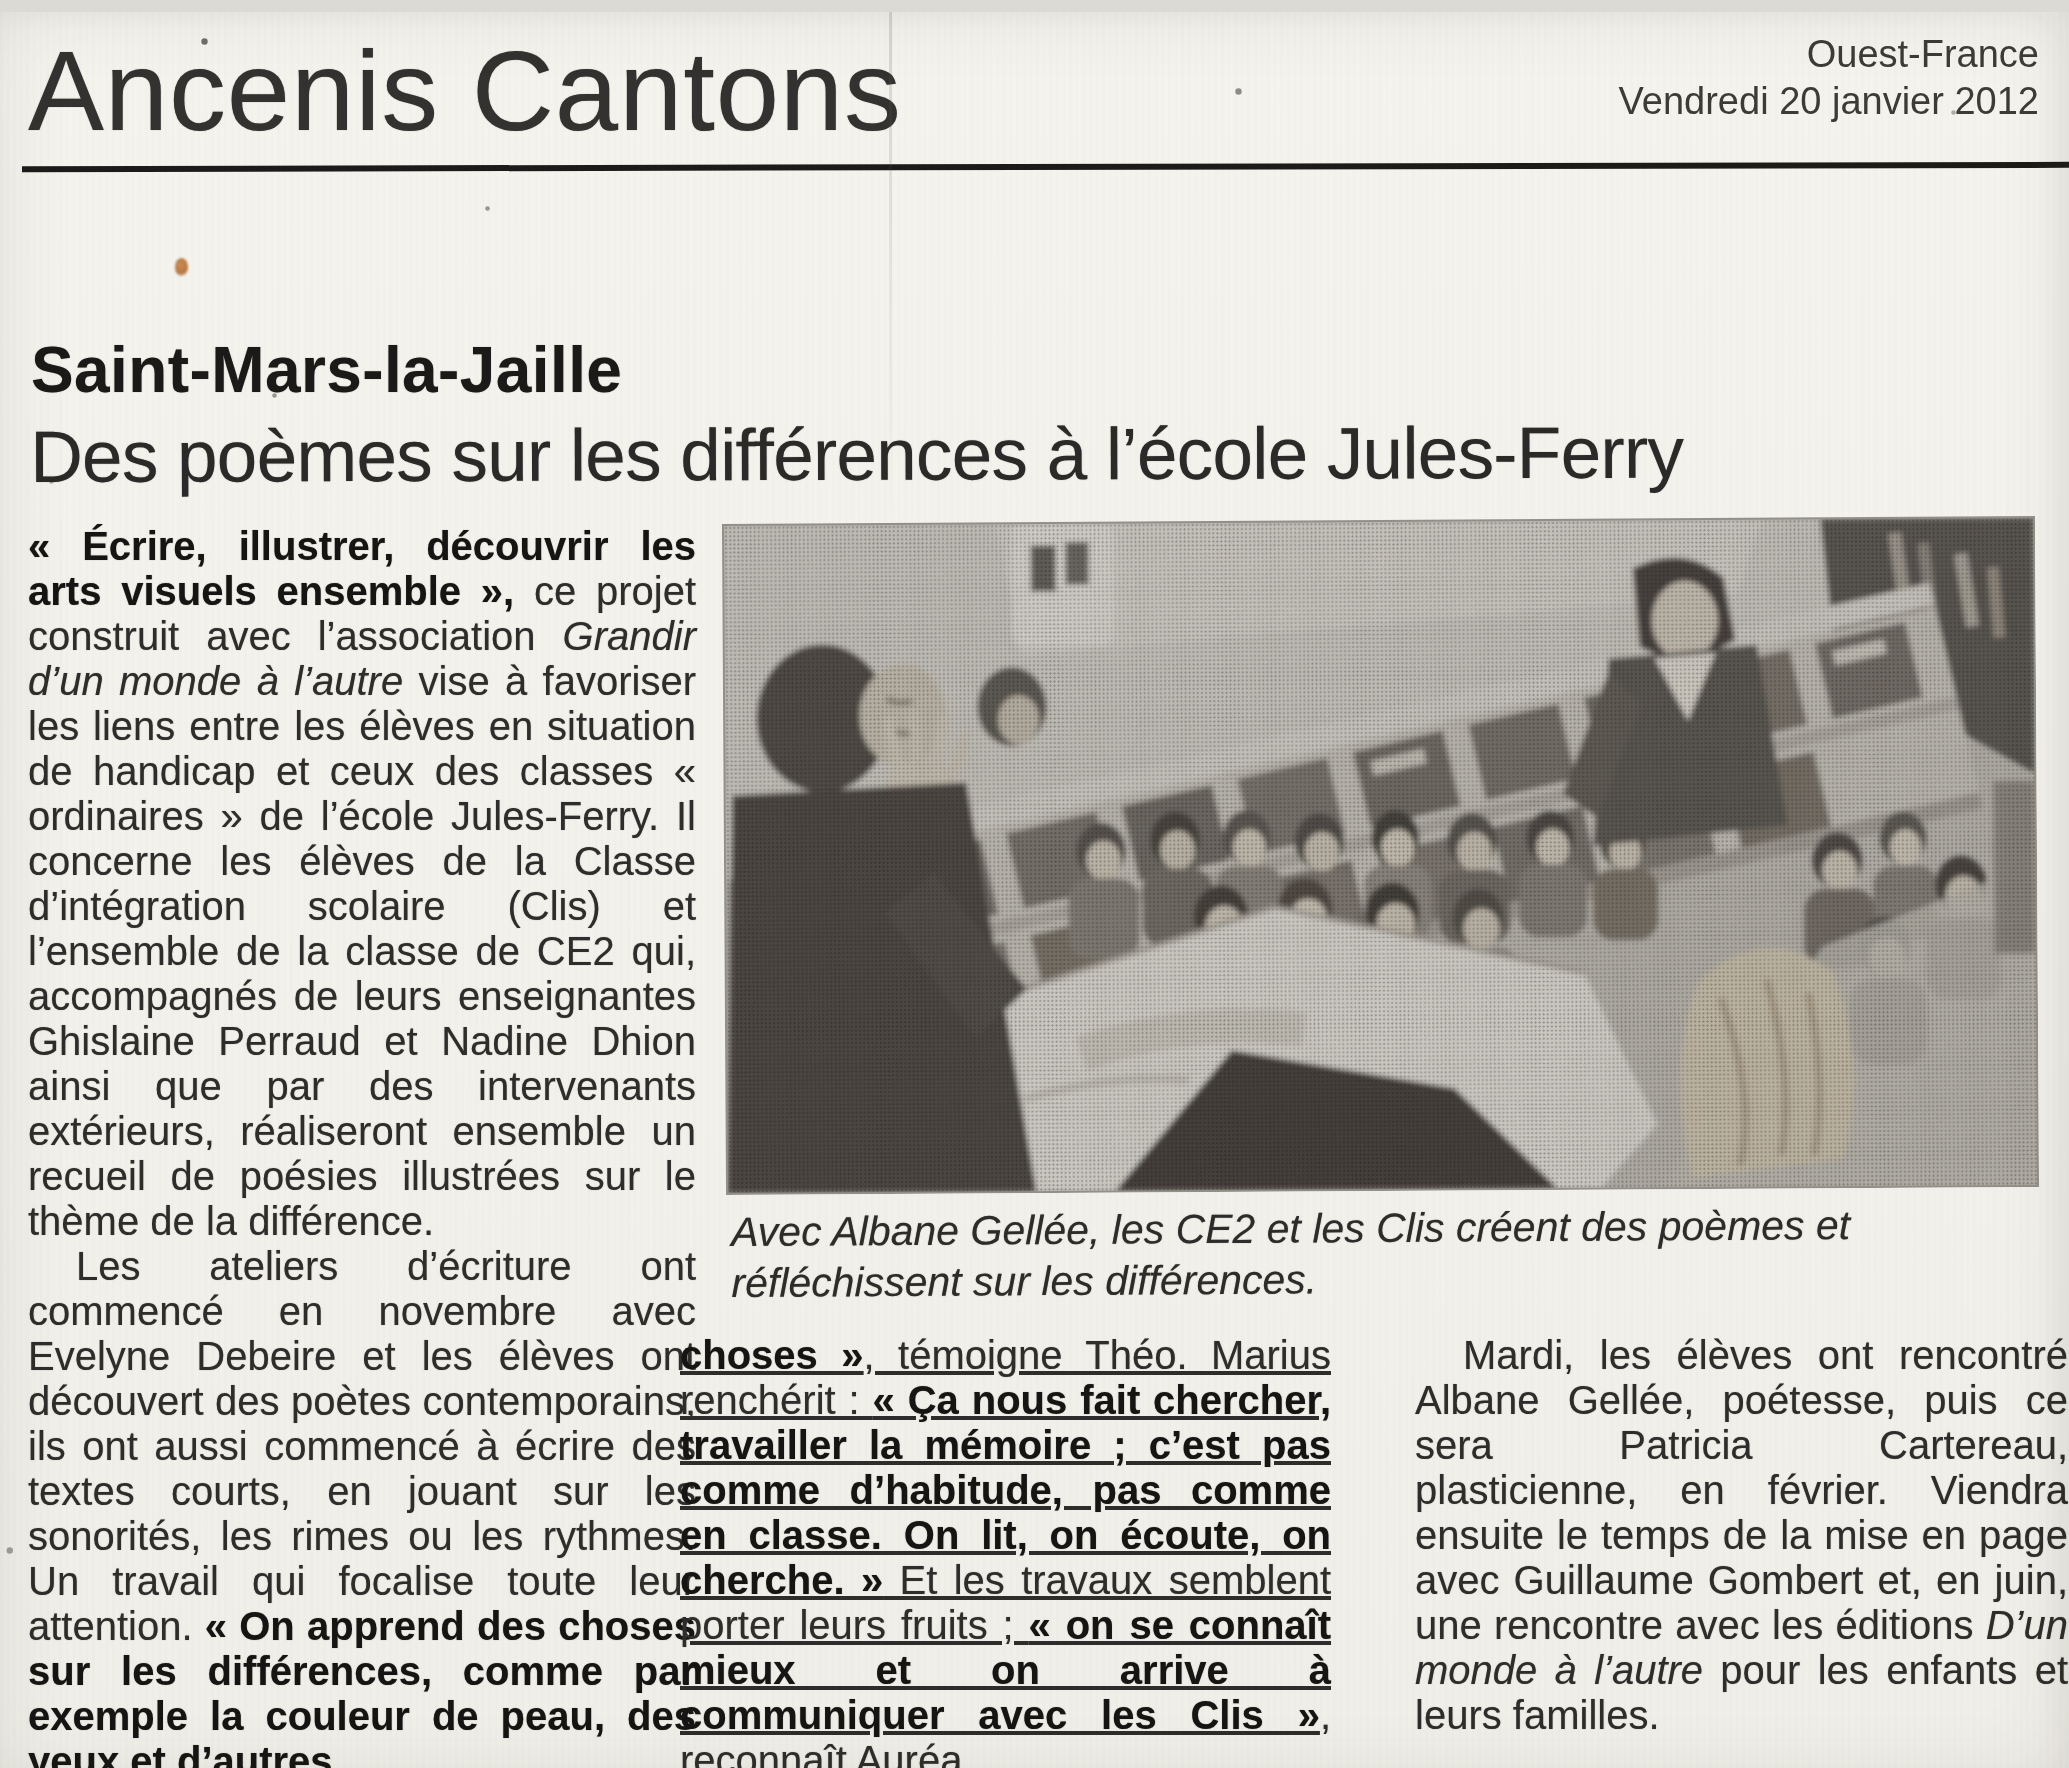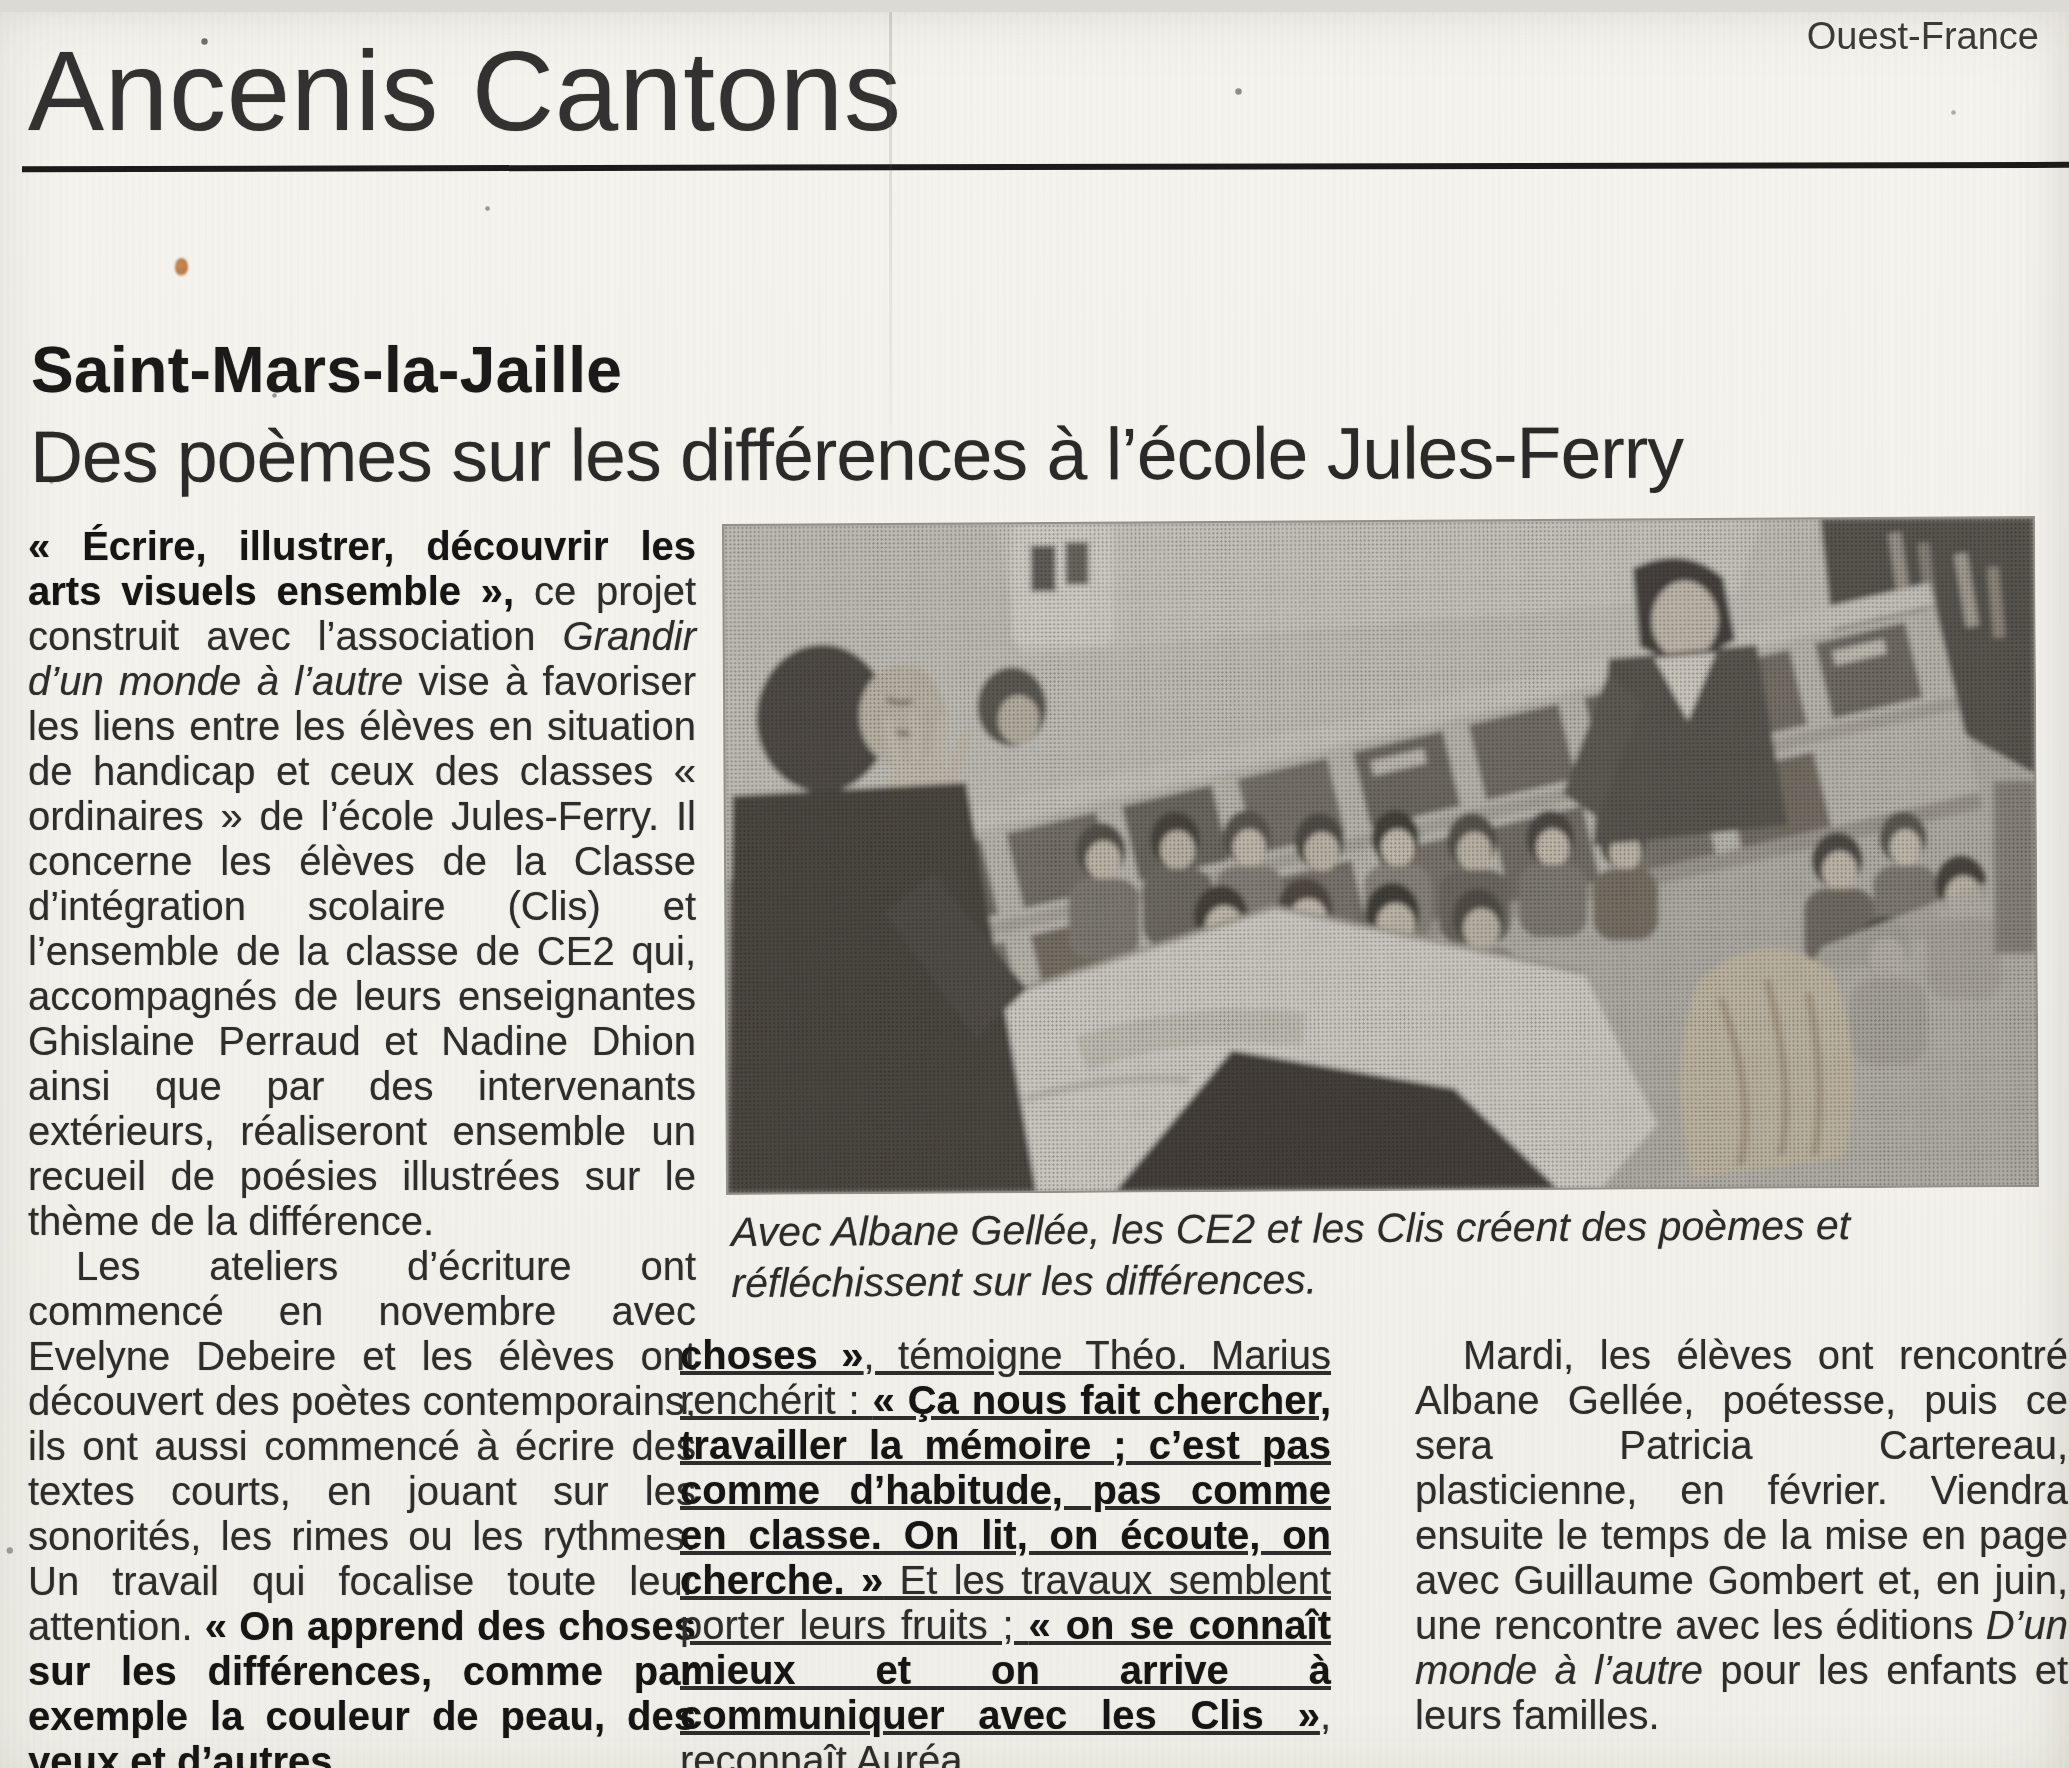--- a/index.html
+++ b/index.html
@@ -20,21 +20,21 @@
     box-shadow:inset 0 0 74px rgba(70,64,52,.10), inset -11.6px 0 33px rgba(70,64,52,.05);
   }
   .soft{ text-shadow:0 0 1.1px rgba(60,57,52,.50); }
 
   
   .section-title{
     position:absolute;left:28px;top:13.2px;margin:0;
     font-size:114px;font-weight:400;letter-spacing:0.8px;color:#333230;
   }
   .masthead{
-    position:absolute;right:31px;top:1px;text-align:right;
+    position:absolute;right:31px;top:19px;text-align:right;
     font-size:38px;line-height:47px;color:#3c3b38;
   }
   .header-rule{
     position:absolute;left:21.5px;top:152px;width:2048px;height:5.8px;
     background:#1c1b19;transform:rotate(-.12deg);
   }
 
   
   .locality{
     position:absolute;left:31px;top:321px;margin:0;
@@ -100,20 +100,21 @@
   }
 </style>
 </head>
 <body>
 
 <div class="page">
 
   <h1 class="section-title soft">Ancenis Cantons</h1>
   <div class="masthead">
     <div>Ouest-France</div>
+    <div>Vendredi 20 janvier 2012</div>
   </div>
   <div class="header-rule"></div>
 
   <h2 class="locality soft">Saint-Mars-la-Jaille</h2>
   <h3 class="headline soft">Des poèmes sur les différences à l’école Jules-Ferry</h3>
 
   <div class="col col-left soft">
     <p><span class="run-b">« Écrire, illustrer, découvrir les arts visuels ensemble », </span><span class="run-n">ce projet construit avec l’association </span><span class="run-i">Grandir d’un monde à l’autre</span><span class="run-n"> vise à favoriser les liens entre les élèves en situation de handicap et ceux des classes « ordinaires » de l’école Jules-Ferry. Il concerne les élèves de la Classe d’intégration scolaire (Clis) et l’ensemble de la classe de CE2 qui, accompagnés de leurs enseignantes Ghislaine Perraud et Nadine Dhion ainsi que par des intervenants extérieurs, réaliseront ensemble un recueil de poésies illustrées sur le thème de la différence.</span></p>
     <p class="indent"><span class="run-n">Les ateliers d’écriture ont commencé en novembre avec Evelyne Debeire et les élèves ont découvert des poètes contemporains, ils ont aussi commencé à écrire des textes courts, en jouant sur les sonorités, les rimes ou les rythmes. Un travail qui focalise toute leur attention. </span><span class="run-b">« On apprend des choses sur les différences, comme par exemple la couleur de peau, des yeux et d’autres</span></p>
   </div>

